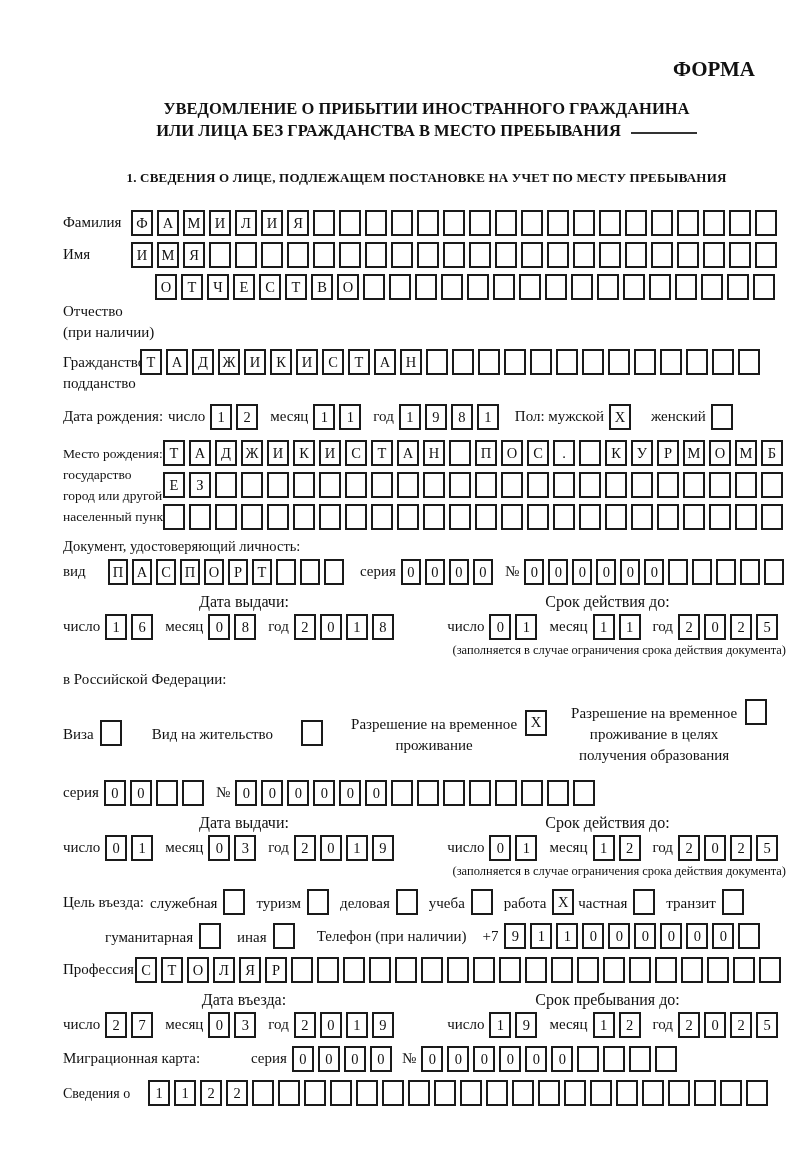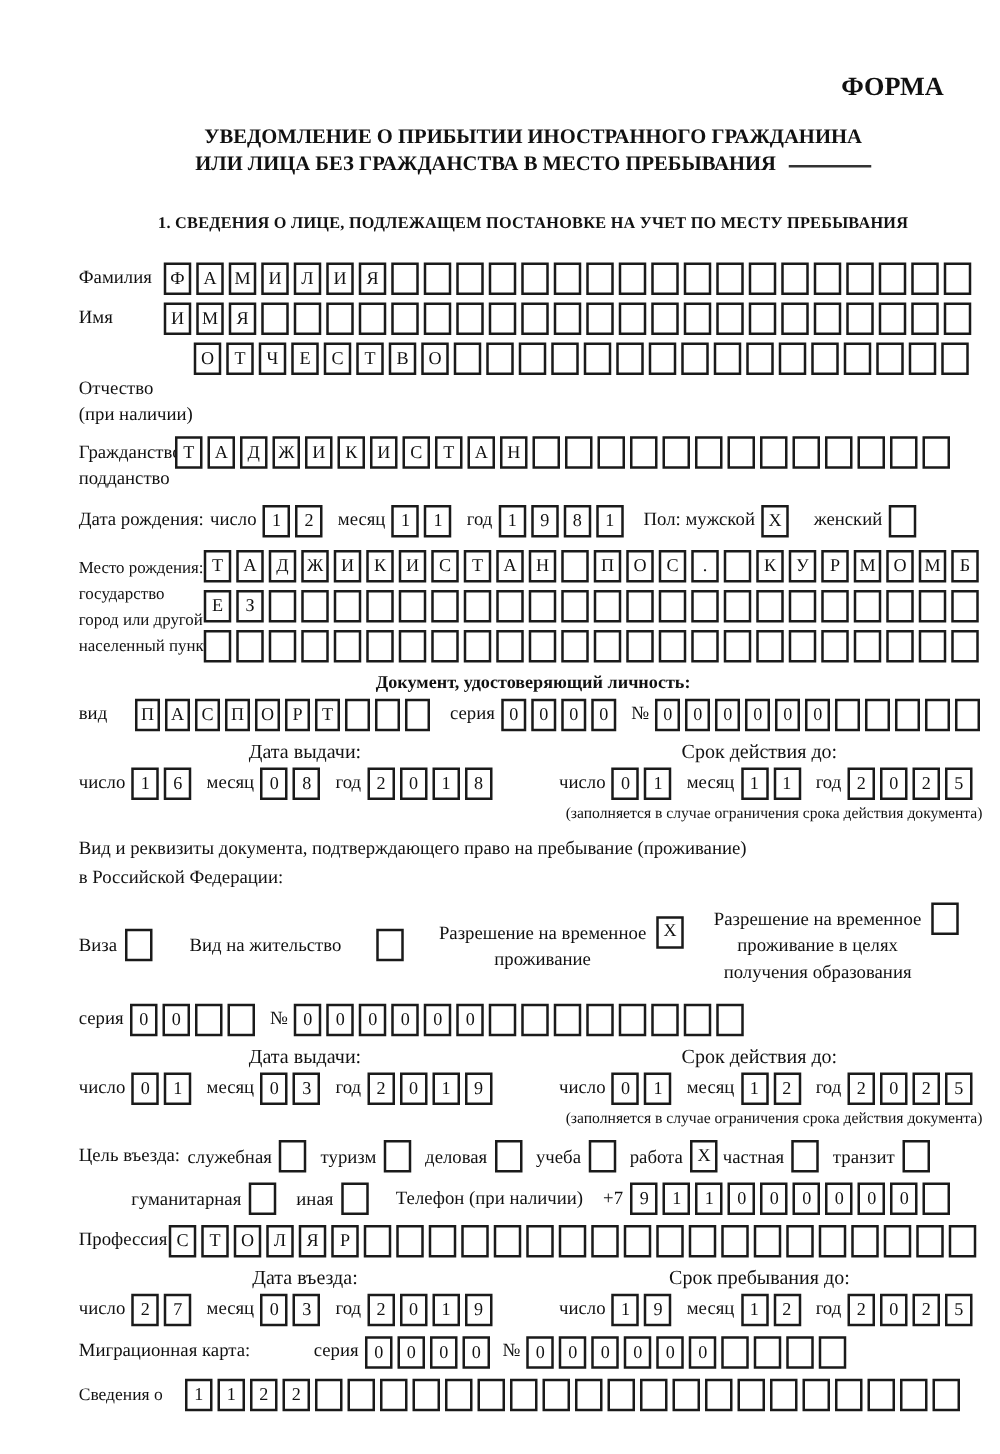--- a/index.html
+++ b/index.html
@@ -18,21 +18,21 @@
   .cells{display:flex;flex:none;}
   .cell{box-sizing:border-box;flex:none;width:22px;height:26px;border:2px solid #1a1a1a;
         margin-right:4px;display:inline-flex;align-items:center;justify-content:center;
         font-size:14.5px;background:#fff;}
   .tight .cell{width:20px;}
   .lblcol{flex:none;line-height:21px;padding-top:3px;}
   .lblcol div{white-space:nowrap;}
   .rowstack>.cells{margin-bottom:6px;}
   .dlabel{padding-top:4px;margin-right:5px;flex:none;}
   .dgroup{display:flex;flex:none;margin-right:8px;}
-  .center-bold{font-weight:bold;text-align:center;font-size:14.5px;margin-top:8px;}
+  .center-bold{font-weight:normal;text-align:left;font-size:14.5px;margin-top:8px;}
   .dhead{display:flex;font-size:16px;margin-top:8px;}
   .dhead .lft{width:362px;text-align:center;}
   .dhead .rgt{flex:1;text-align:center;}
   .dpair{display:flex;font-size:15px;margin-top:3px;}
   .dpair .lft{display:flex;width:362px;}
   .dpair .rgt{display:flex;margin-left:auto;}
   .note{font-size:12.5px;text-align:right;padding-right:4px;margin-top:3px;}
   .intro{font-size:15px;line-height:23px;margin-top:10px;}
   .optrow{display:flex;align-items:center;font-size:15px;margin-top:8px;}
   .opt{display:flex;align-items:flex-start;}
@@ -404,21 +404,20 @@
             <span class="cell">0</span>
             <span class="cell">2</span>
             <span class="cell">5</span>
           </span>
         </span>
     </span>
   </div>
   <div class="note">(заполняется в случае ограничения срока действия документа)</div>
 
   <div class="intro">
-    <div>Вид и реквизиты документа, подтверждающего право на пребывание (проживание)</div>
     <div>в Российской Федерации:</div>
   </div>
 
   <div class="optrow">
     <span class="opt">
       <span class="olabel">Виза</span>
       <span class="cells" style="margin-left:6px;">
           <span class="cell"></span>
         </span>
     </span>

